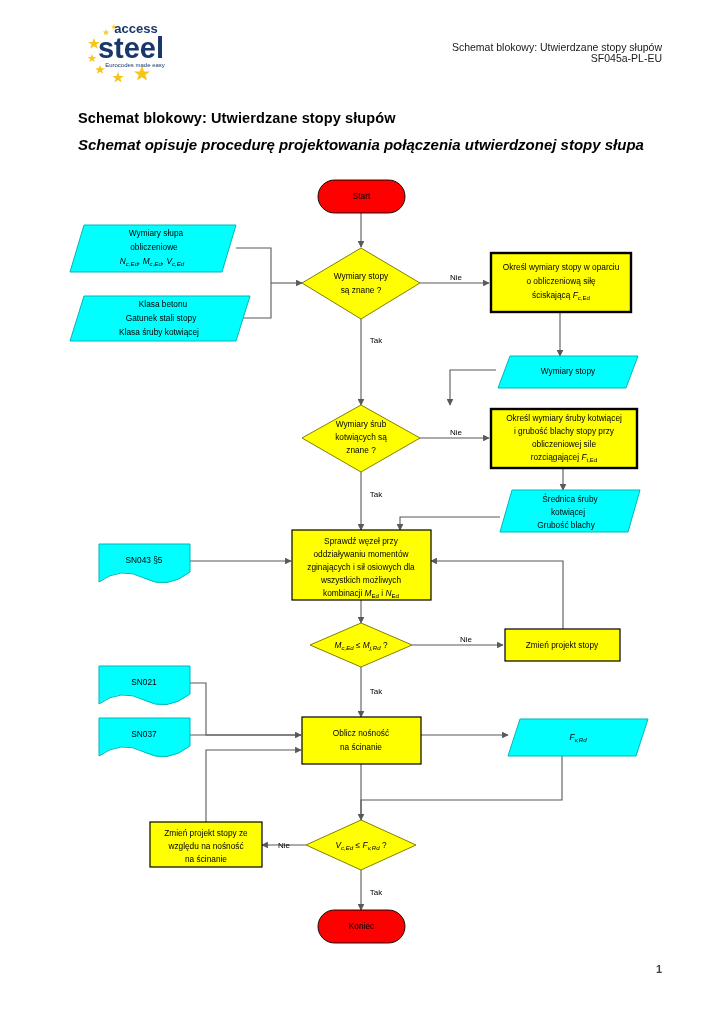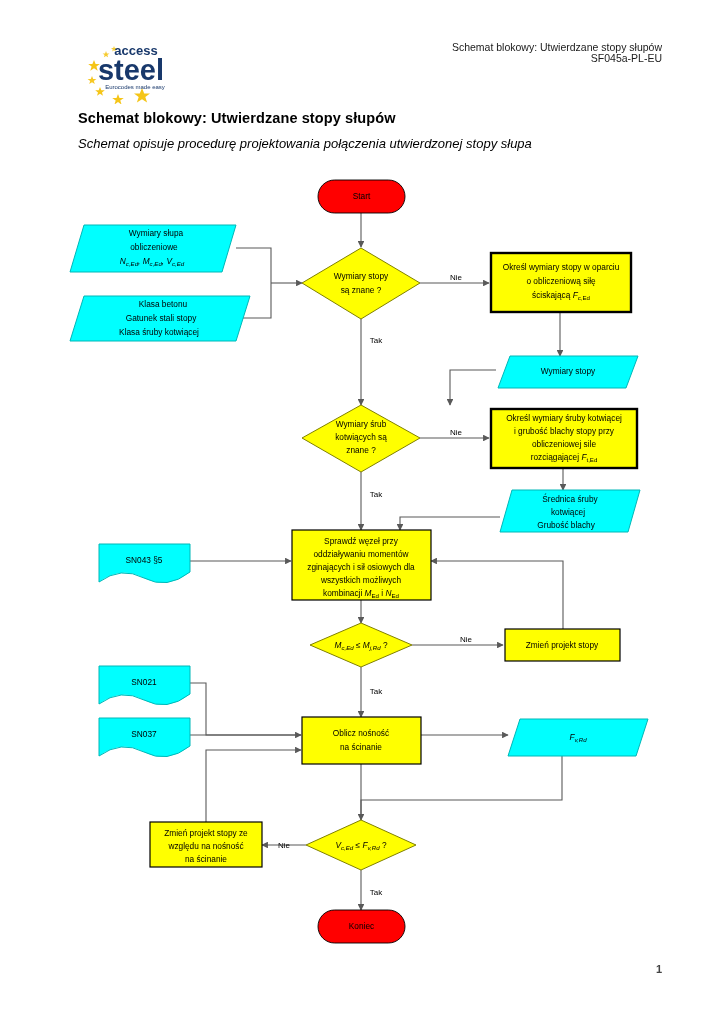--- a/index.html
+++ b/index.html
@@ -13,21 +13,21 @@
     position: relative;
     font-family: "Liberation Sans", sans-serif;
     color: #000000;
     overflow: hidden;
   }
 
   
   .logo {
     position: absolute;
     left: 84px;
-    top: 42px;
+    top: 20px;
     width: 120px;
     height: 62px;
     text-align: right;
   }
   .logo svg { display: block; }
 
   .hdr-line {
     position: absolute;
     right: 62px;
     font-size: 10.5px;
@@ -43,22 +43,22 @@
     left: 78px;
     top: 110px;
     font-size: 14.5px;
     font-weight: bold;
     letter-spacing: .1px;
   }
   .page-subtitle {
     position: absolute;
     left: 78px;
     top: 136px;
-    font-size: 13px;
-    font-weight: normal;
+    font-size: 15px;
+    font-weight: bold;
     font-style: italic;
   }
   .page-number {
     position: absolute;
     right: 62px;
     top: 963px;
     font-size: 11px;
     font-weight: bold;
     color: #444;
   }

